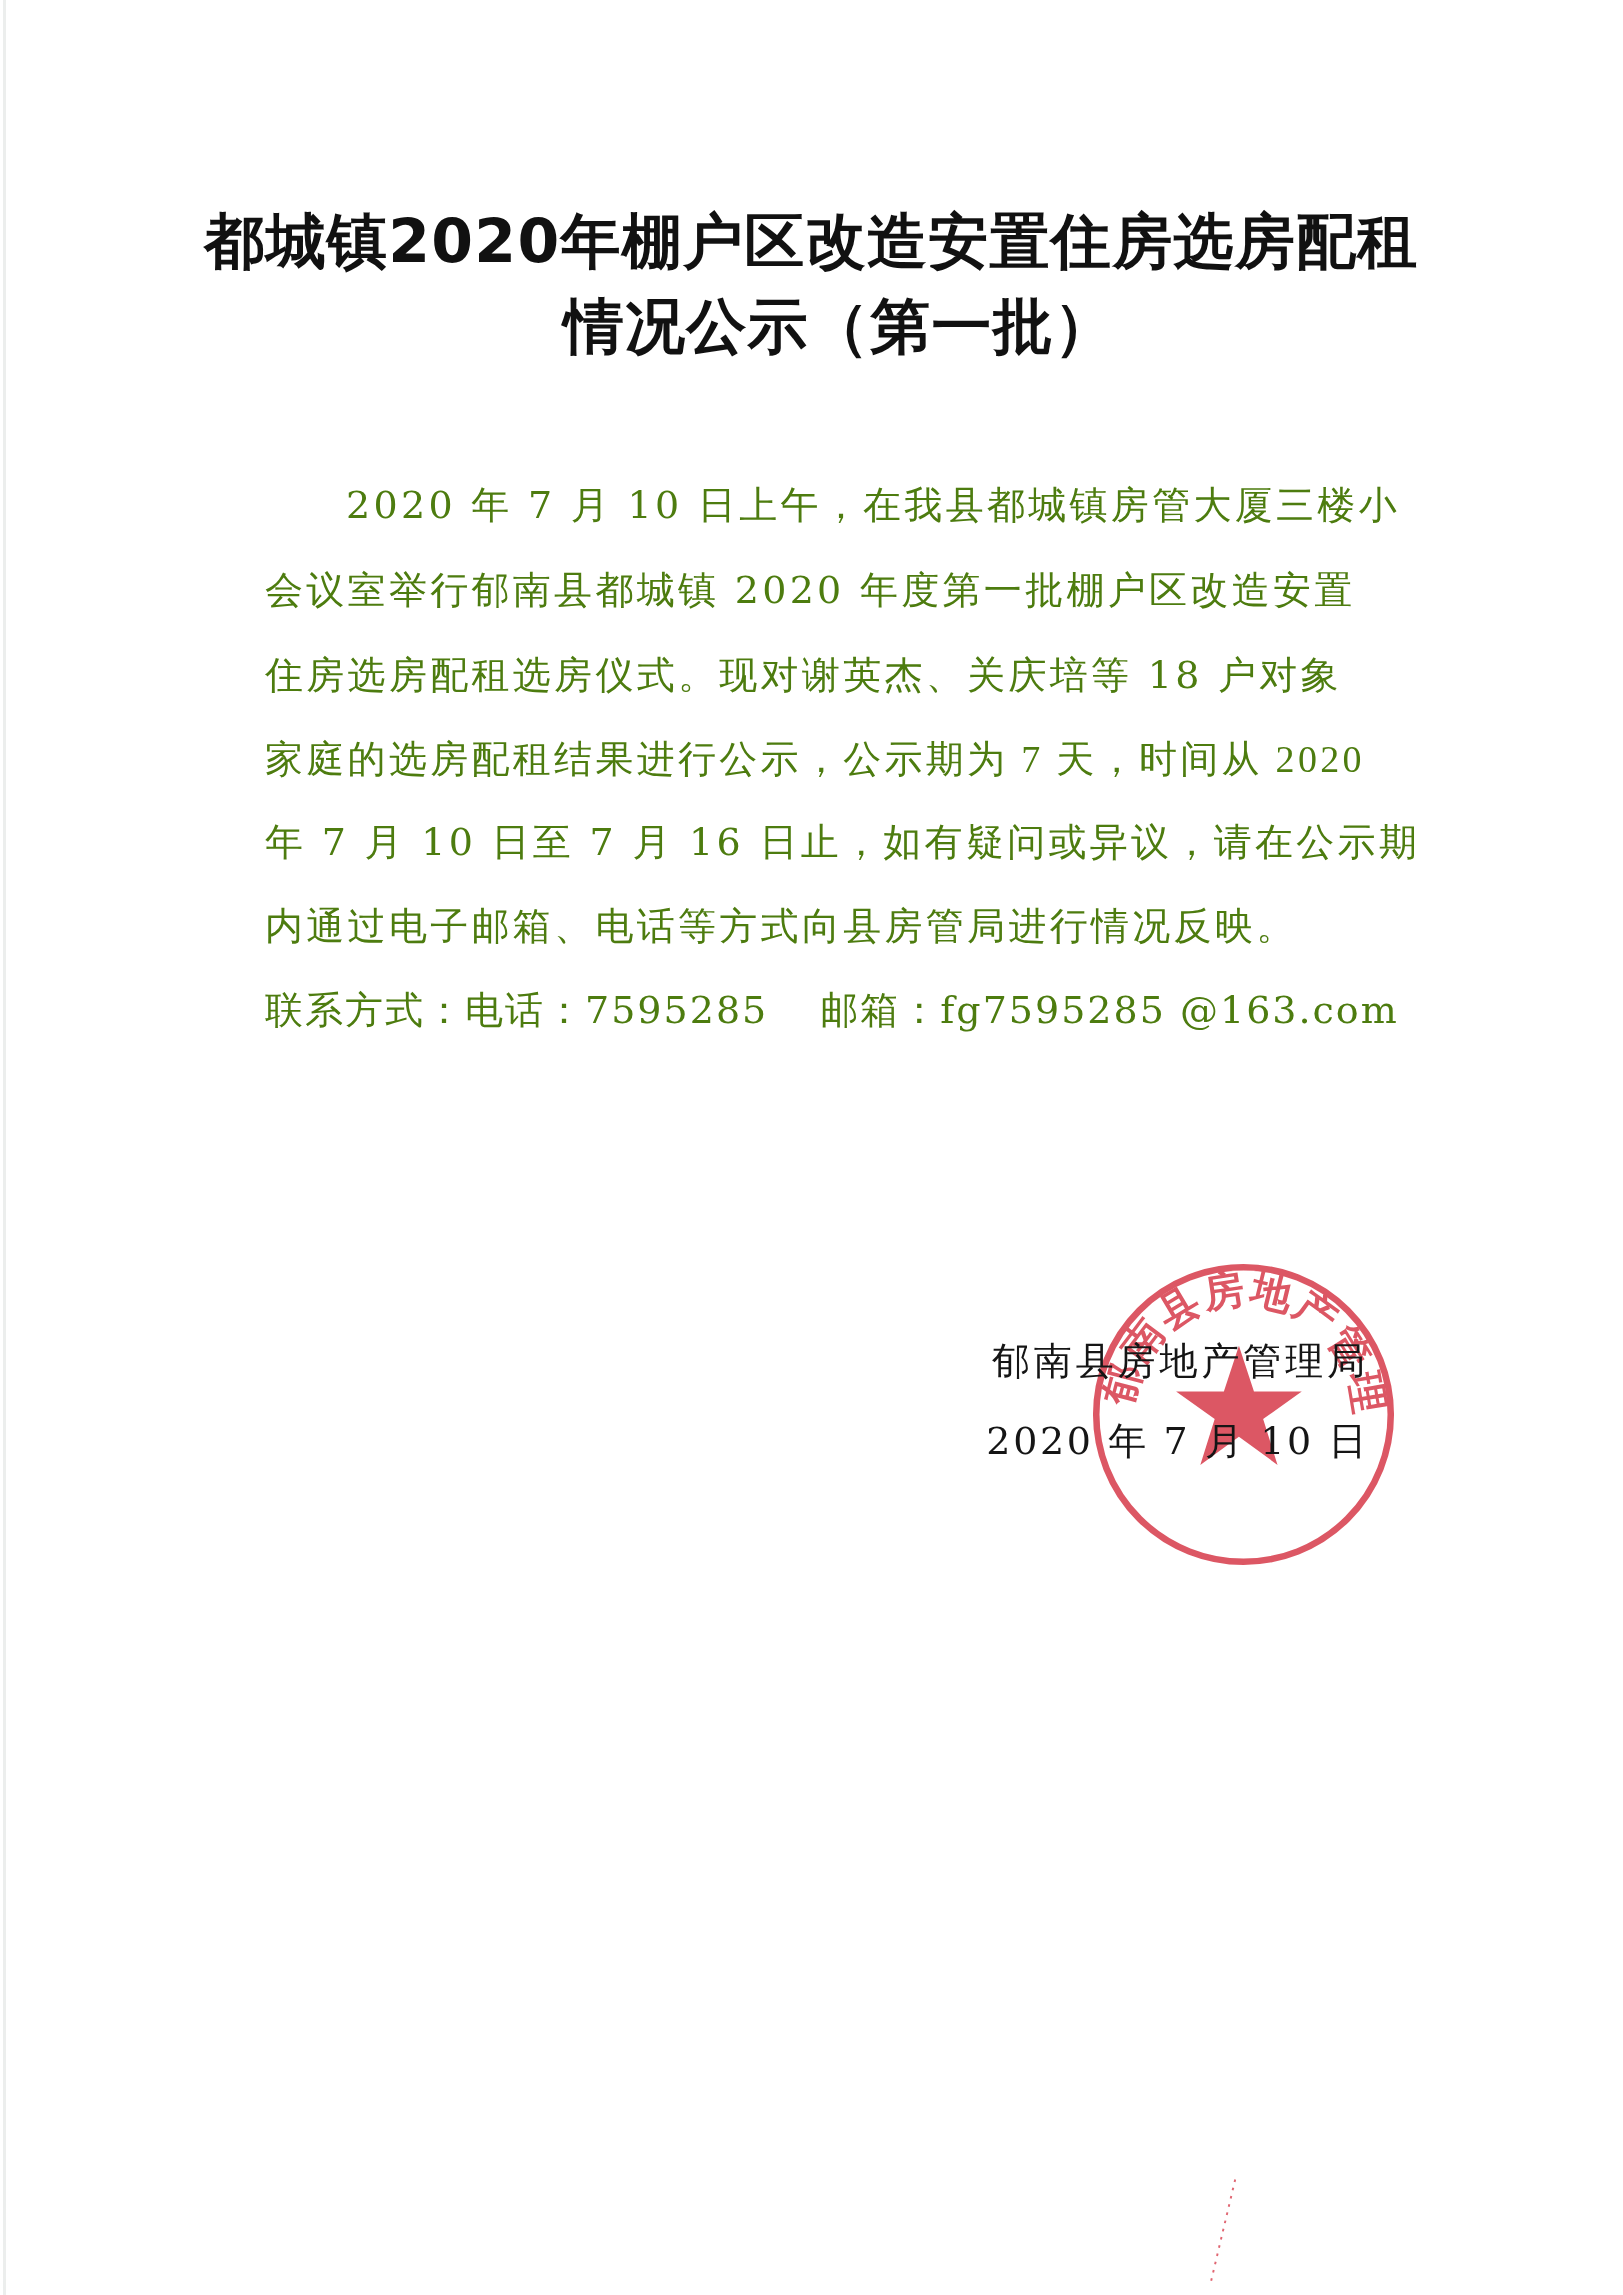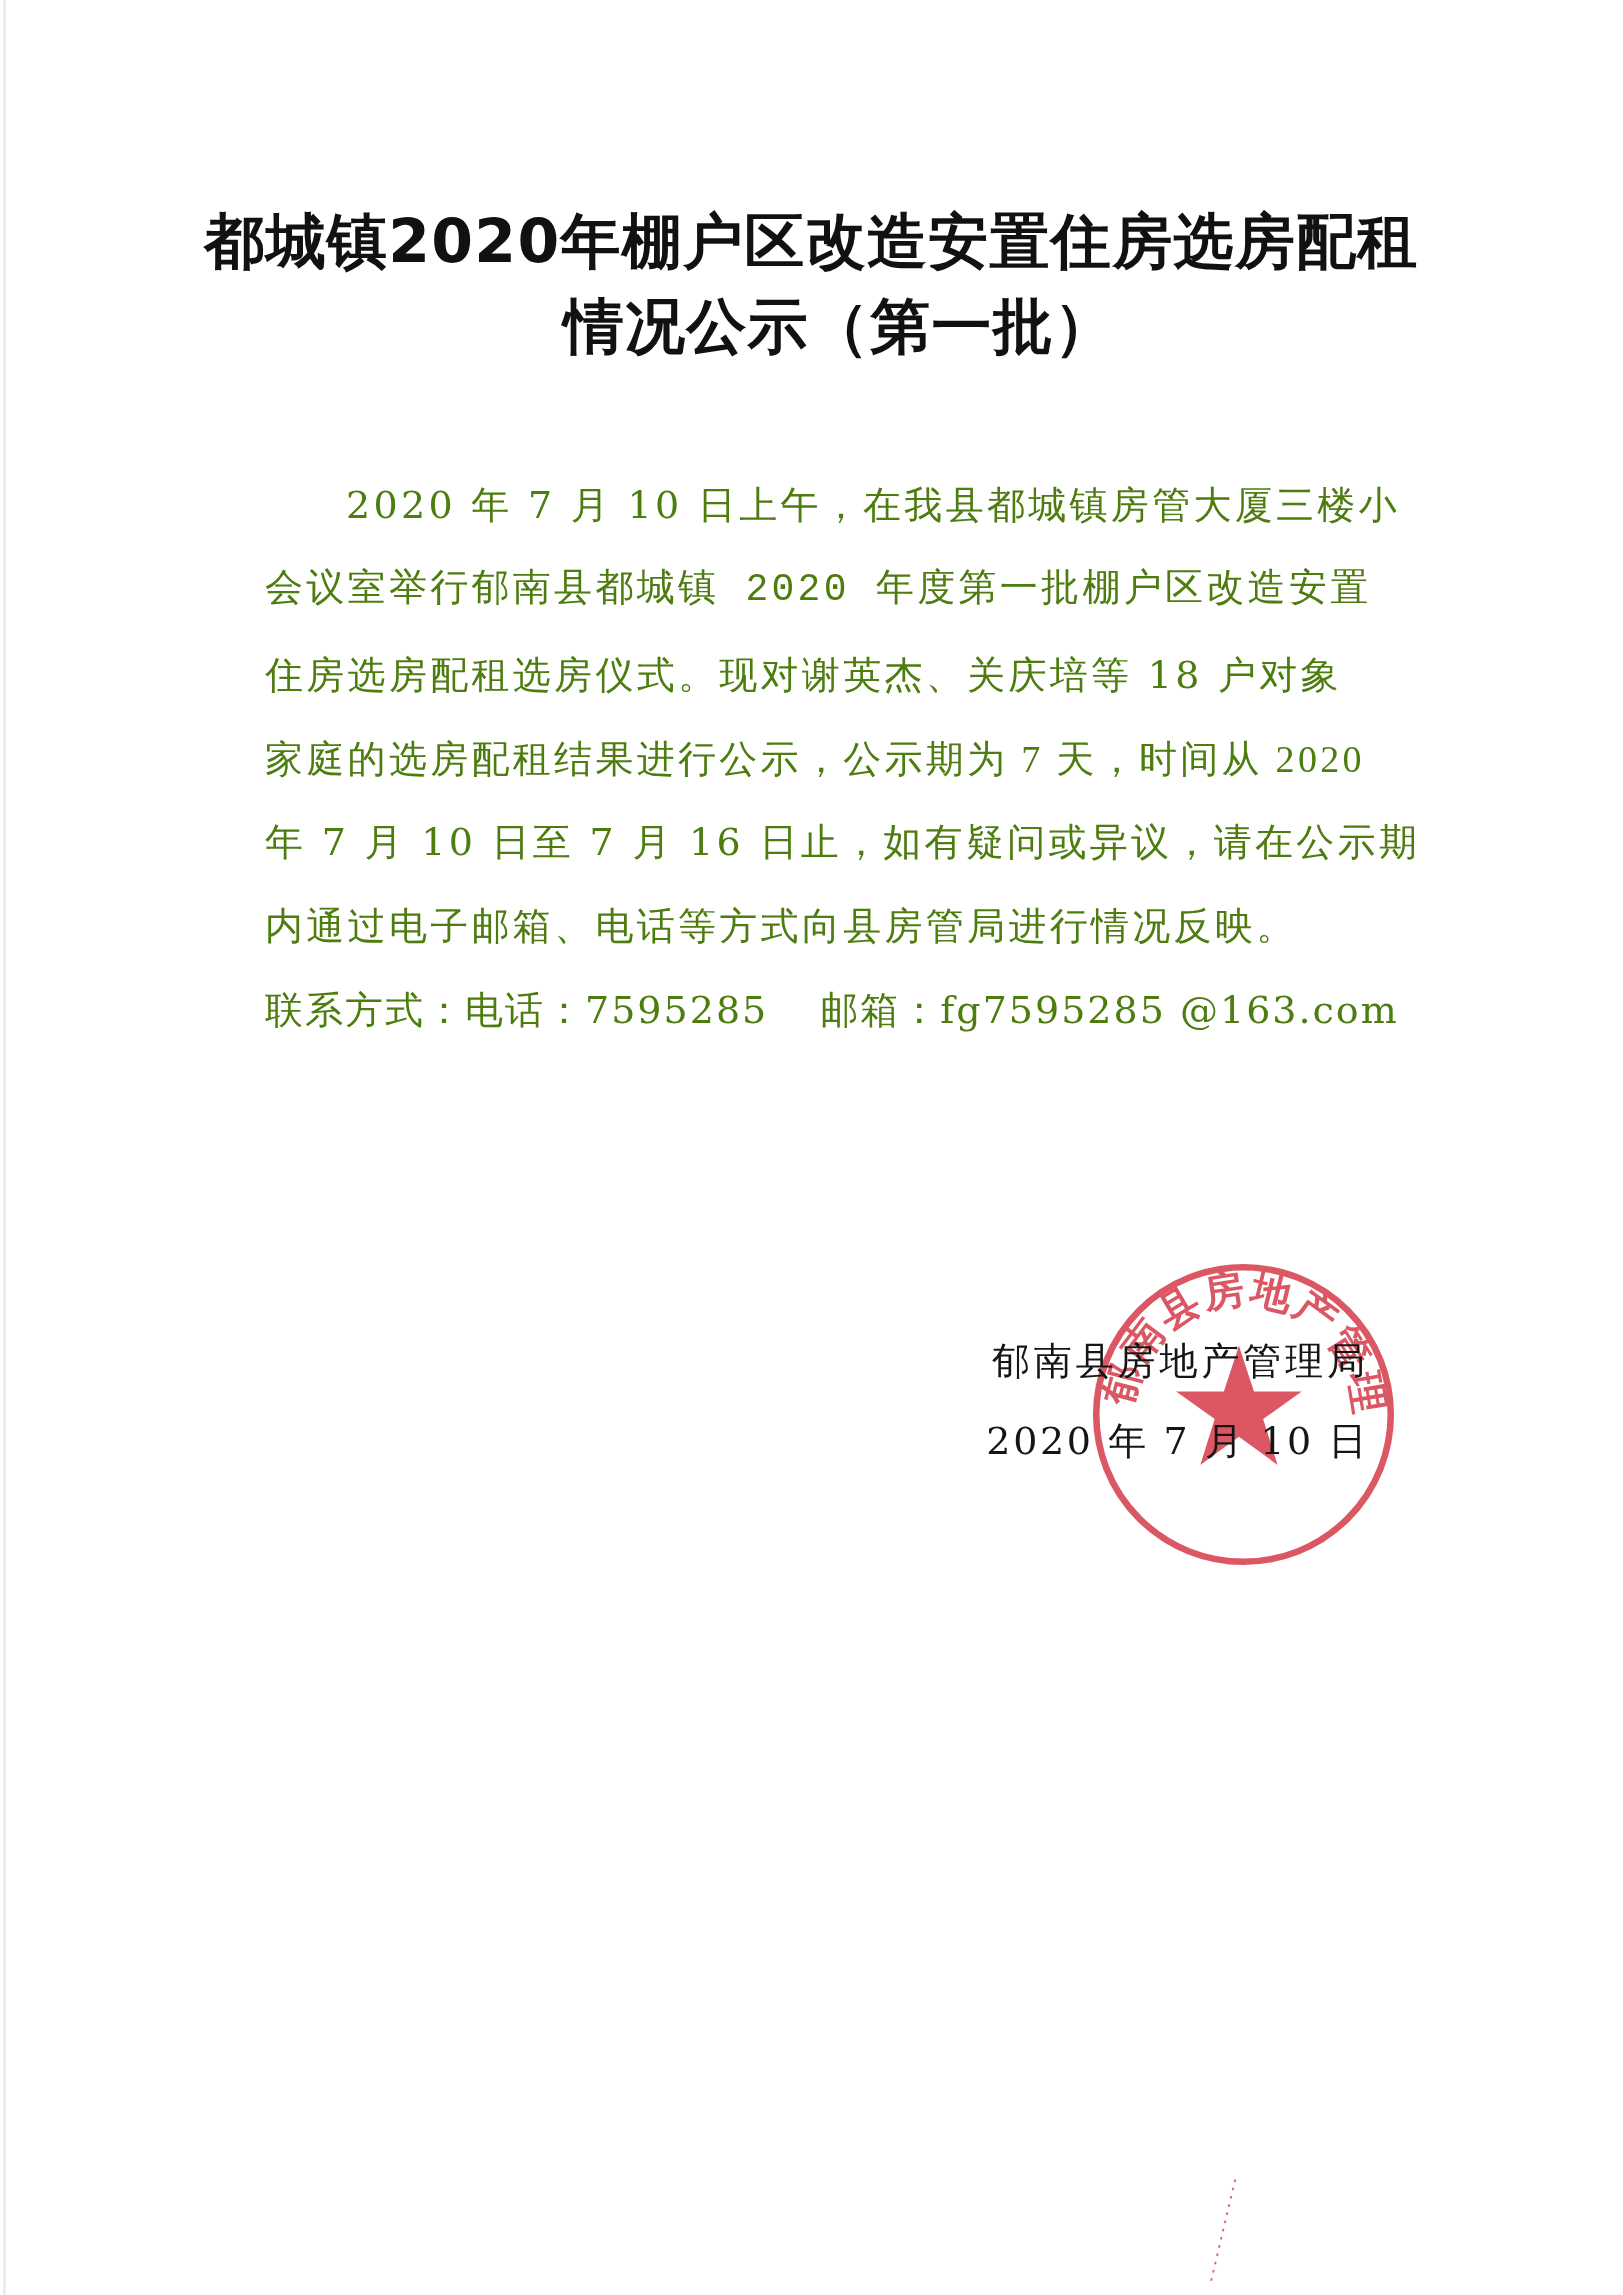--- a/index.html
+++ b/index.html
@@ -43,21 +43,21 @@
     left: 265px;
     width: 1126px;
     font-size: 38px;
     line-height: 1;
     white-space: nowrap;
     color: #4d7c0f;
     letter-spacing: 3.3px;
   }
   .body-line.indent { left: 346px; width: 1045px; }
   .body-line.l1 { top: 486px; }
-  .body-line.l2 { top: 571px; font-family: Liberation Mono, monospace; }
+  .body-line.l2 { top: 571px; }
   .body-line.l3 { top: 656px; }
   .body-line.l4 { top: 740px; font-family: Liberation Serif, serif; }
   .body-line.l5 { top: 823px; }
   .body-line.l6 { top: 907px; }
   .body-line.l7 { top: 991px; letter-spacing: 2px; }
 
   .contact-sep { display: inline-block; width: 52px; }
 
   .stamp {
     position: absolute;

